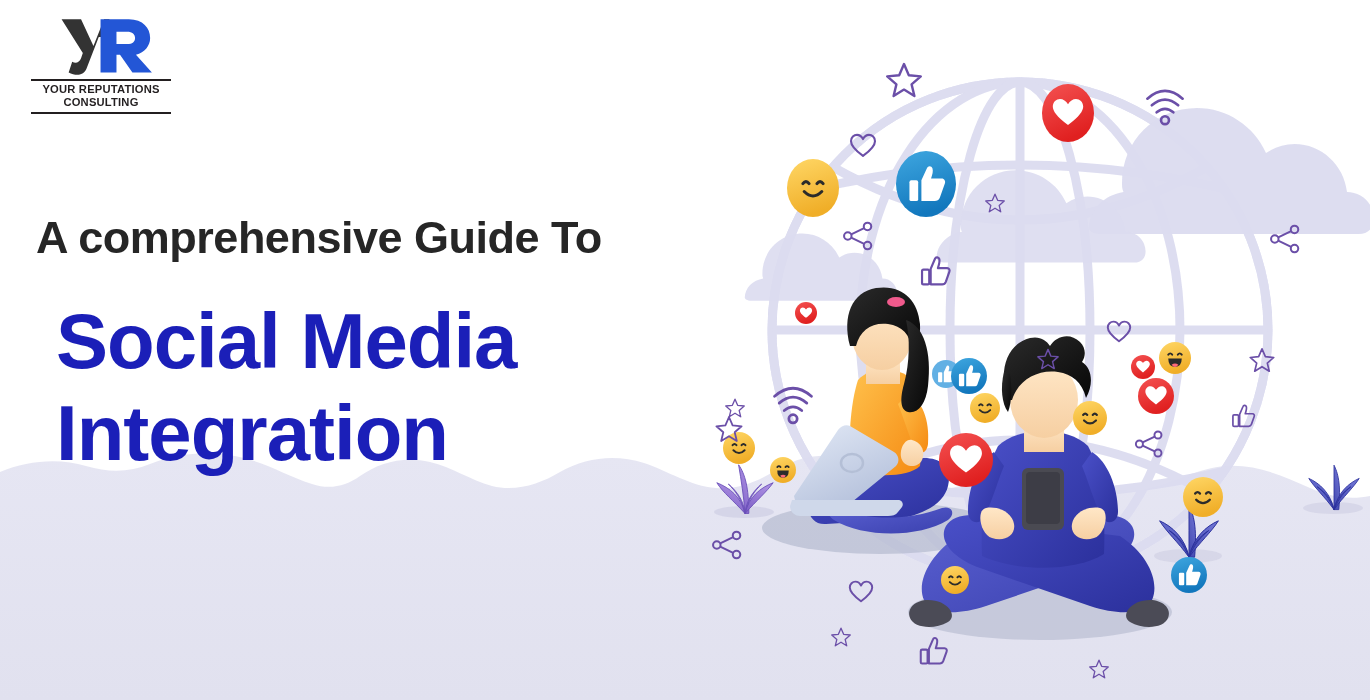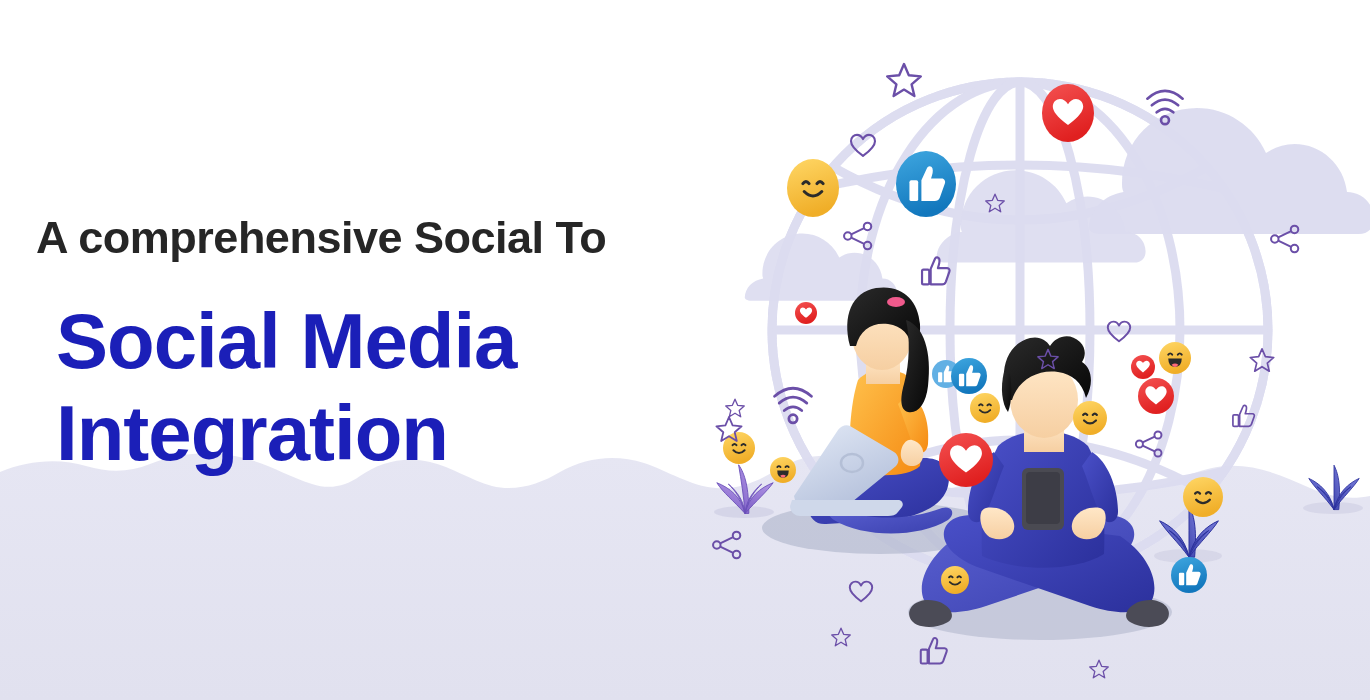--- a/index.html
+++ b/index.html
@@ -374,18 +374,33 @@
       <use href="#symShareO" x="1133" y="428" width="32" height="32"></use>
       <use href="#symThumbO" x="1229" y="402" width="28" height="28"></use>
       <use href="#symShareO" x="710" y="528" width="34" height="34"></use>
       <use href="#symHeartO" x="847" y="578" width="28" height="28"></use>
       <use href="#symStarO" x="830" y="626" width="22" height="22"></use>
       <use href="#symThumbO" x="916" y="634" width="34" height="34"></use>
       <use href="#symStarO" x="1088" y="658" width="22" height="22"></use>
     </g>
   </svg>
 
-
-  <div class="eyebrow">A comprehensive Social To</div>
+  <div class="logo-block">
+    <svg class="logo-mark" viewBox="0 0 150 70" xmlns="http://www.w3.org/2000/svg">
+
+      <path fill="#333333" d="M30 6 L52 6 L66 36 L78 6 L84 6 L84 26 L72 26
+               L58 62 C54 70 46 70 38 66 L42 54 C46 56 50 55 52 50 L54 44 Z"></path>
+
+      <path fill="#2356d6" d="M74 6 L106 6 C122 6 130 16 130 27 C130 36 124 43 114 46
+               L132 66 L110 66 L96 46 L92 46 L92 66 L74 66 Z
+               M92 20 L92 34 L104 34 C110 34 113 31 113 27 C113 23 110 20 104 20 Z"></path>
+    </svg>
+    <div class="logo-rule"></div>
+    <div class="logo-text">YOUR REPUTATIONS
+CONSULTING</div>
+    <div class="logo-rule thin"></div>
+  </div>
+
+  <div class="eyebrow">A comprehensive Guide To</div>
   <h1 class="headline">Social Media
 Integration</h1>
 
 </div>
 
 </body></html>

